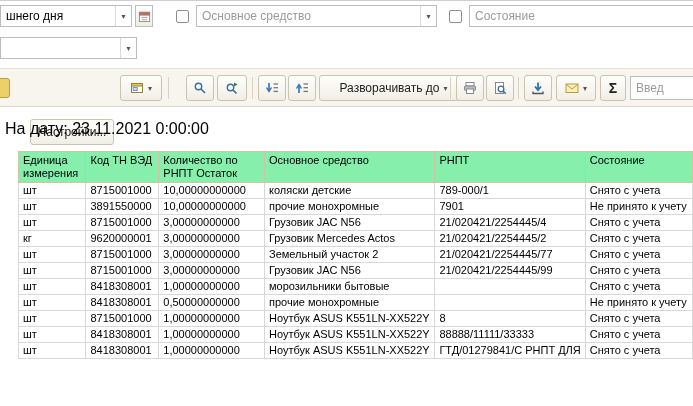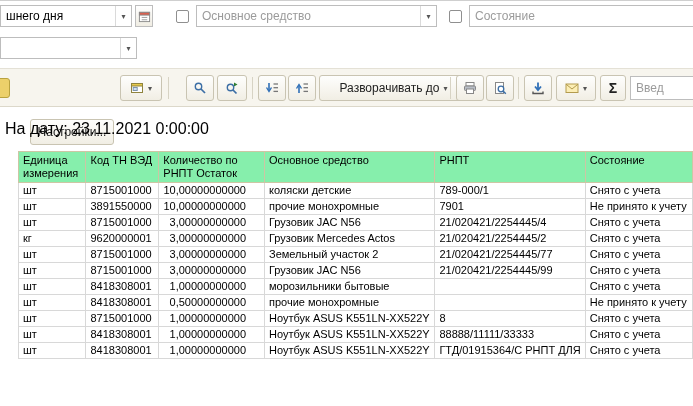--- a/index.html
+++ b/index.html
@@ -21,21 +21,21 @@
   .tarrow{font-size:8px;color:#555;}
   .tinput{position:absolute;top:7px;height:24px;width:90px;background:#fff;border:1px solid #bdbdbd;box-sizing:border-box;font-size:12px;color:#555;padding:0 5px;font-family:"Liberation Sans",sans-serif;outline:none;}
   .tinput::placeholder{color:#9b9b9b;}
   .clipped-btn{position:absolute;left:-7px;top:9px;width:17px;height:20px;background:#ecd06a;border:1px solid #b9a23f;border-radius:3px;box-sizing:border-box;}
 
   
   .dateline{position:absolute;left:5px;top:119px;font-size:16px;color:#000;}
   table.grid{position:absolute;left:18px;top:150px;border-collapse:collapse;table-layout:fixed;}
   .grid th{background:#86efac;border:1px solid #cdc6a4;font-size:11px;font-weight:normal;text-align:left;vertical-align:top;padding:2px 4px;line-height:13px;color:#000;}
   .grid td{border:1px solid #d8d8d8;font-size:11px;padding:0 4px;height:15px;line-height:15px;white-space:nowrap;overflow:hidden;color:#000;background:#fff;}
-  .grid td.num{text-align:right;padding-right:18px;margin-left:12px;}
+  .grid td.num{text-align:left;padding-right:18px;margin-left:12px;}
   svg{display:block;}
 </style>
 </head>
 <body>
 
 <div class="screen">
 
   <div class="field" style="left:0;top:4;top:4px;width:132px;">
     <div class="val">шнего дня</div>
     <div class="combo-arrow">▾</div>
@@ -291,19 +291,19 @@
       <td>Ноутбук ASUS K551LN-XX522Y</td>
       <td>88888/11111/33333</td>
       <td>Снято с учета</td>
     </tr>
 
     <tr>
       <td>шт</td>
       <td>8418308001</td>
       <td class="num">1,00000000000</td>
       <td>Ноутбук ASUS K551LN-XX522Y</td>
-      <td>ГТД/01915364/С РНПТ ДЛЯ</td>
+      <td>ГТД/01279841/С РНПТ ДЛЯ</td>
       <td>Снято с учета</td>
     </tr>
   </tbody>
   </table>
 
 </div>
 
 </body></html>

